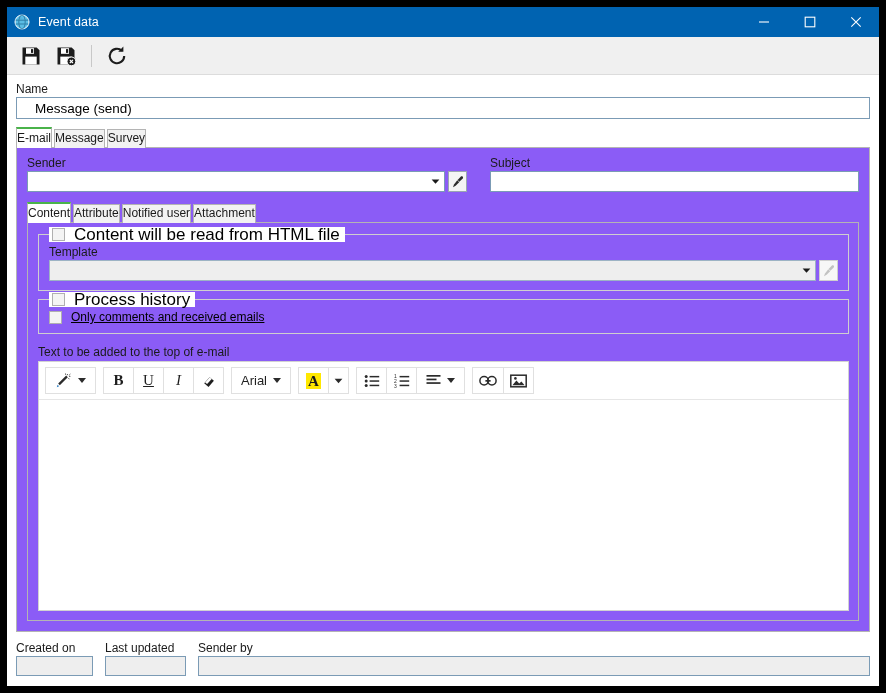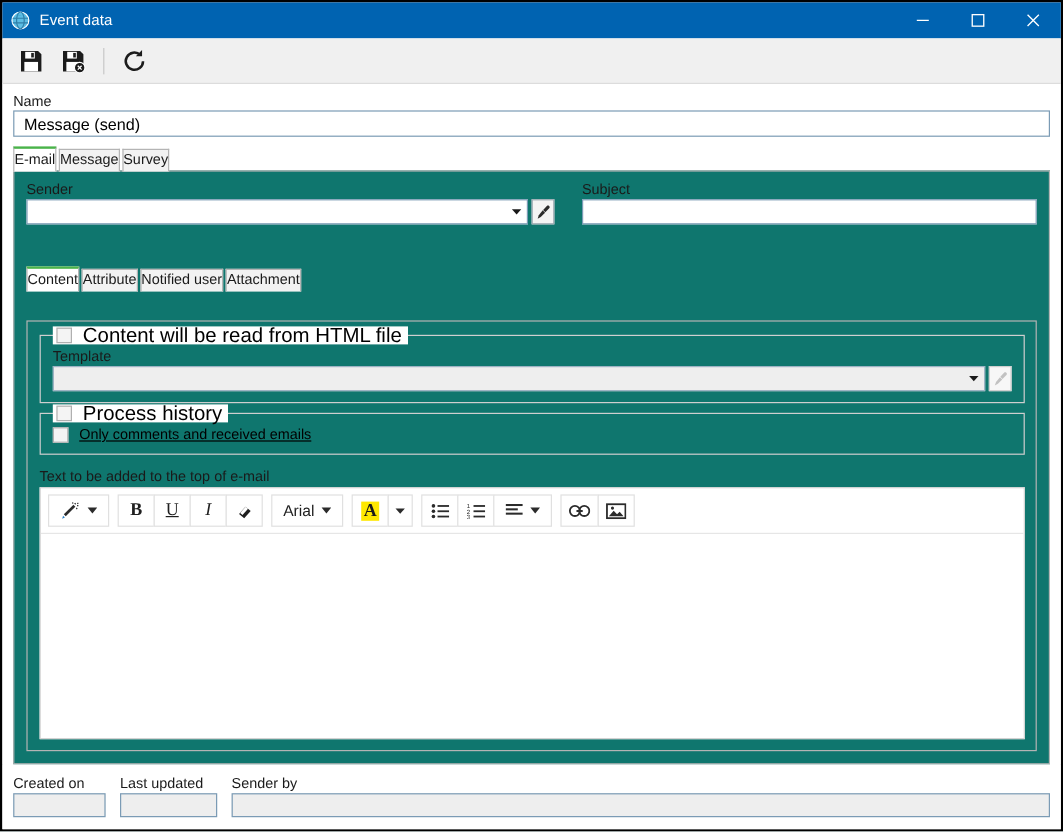--- a/index.html
+++ b/index.html
@@ -9,21 +9,21 @@
   body {
     width: 886px; height: 693px;
     font-family: "Liberation Sans", sans-serif;
     font-size: 12px;
     color: #000000;
     overflow: hidden;
   }
   .window {
     width: 886px; height: 693px;
     box-sizing: border-box;
-    border: 2px solid #000000;
+    border: 7px solid #000000;
     background: #ffffff;
     display: flex; flex-direction: column;
     position: relative;
   }
   
   .titlebar {
     height: 30px;
     background: #0063b1;
     display: flex; align-items: center;
     flex: 0 0 auto;
@@ -84,21 +84,21 @@
     margin-bottom: 1px;
   }
   .txtbox {
     box-sizing: border-box;
     border: 1px solid #7b9bb5;
     background: #ffffff;
     height: 21px;
     font-family: "Liberation Sans", sans-serif;
     font-size: 13px;
     color: #000;
-    padding: 0 8px;
+    padding: 0 18px;
     line-height: 19px;
     outline: none;
   }
   .txtbox.disabled { background: #eeeeee; color: #6d6d6d; }
   .name-box { width: 100%; height: 22px; font-size: 13.5px; }
 
   
   .tabstrip {
     display: flex; align-items: flex-end;
     height: 21px;
@@ -123,28 +123,27 @@
     line-height: 17px;
     border-top: 2px solid #4ab34a;
     border-left: 1px solid #b4b4b4;
     border-right: 1px solid #b4b4b4;
     padding-top: 1px;
     position: relative;
     z-index: 3;
   }
   .tabpanel {
     border: 1px solid #b4b4b4;
-    background: #0f766e;
+    background: #8b5cf6;
     margin-top: -1px;
     flex: 1 1 auto;
     display: flex; flex-direction: column;
     padding: 8px 10px 10px 10px;
     position: relative;
     overflow: hidden;
-    gap: 25px;
   }
 
   
   .row2 { display: flex; align-items: flex-end; }
   .col-sender { width: 440px; flex: 0 0 auto; }
   .col-subject { flex: 1 1 auto; margin-left: 23px; }
   .combo-wrap { display: flex; align-items: center; }
   .combo {
     box-sizing: border-box;
     flex: 1 1 auto;

